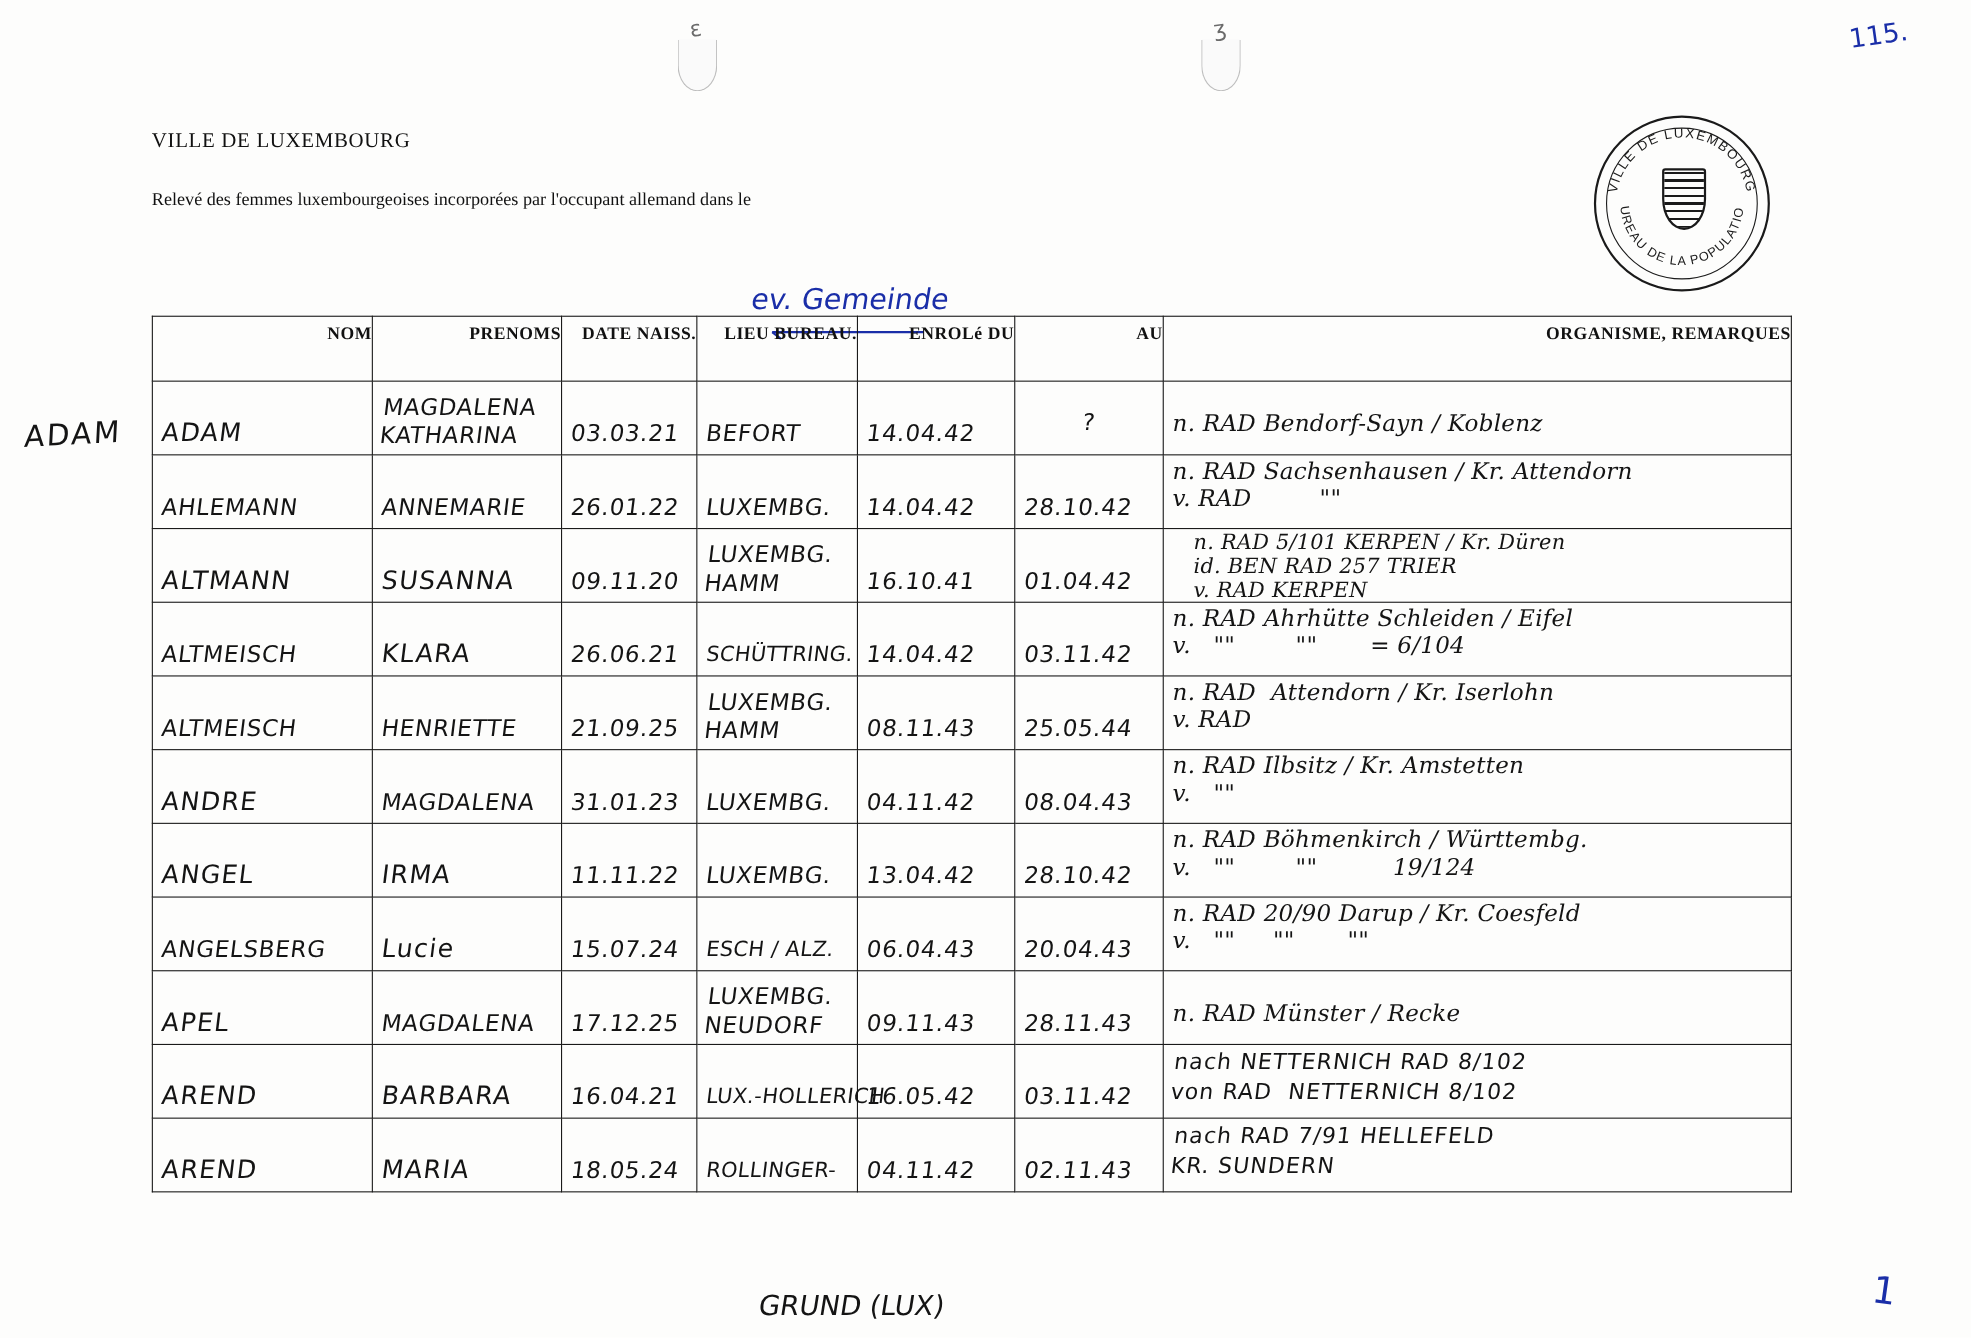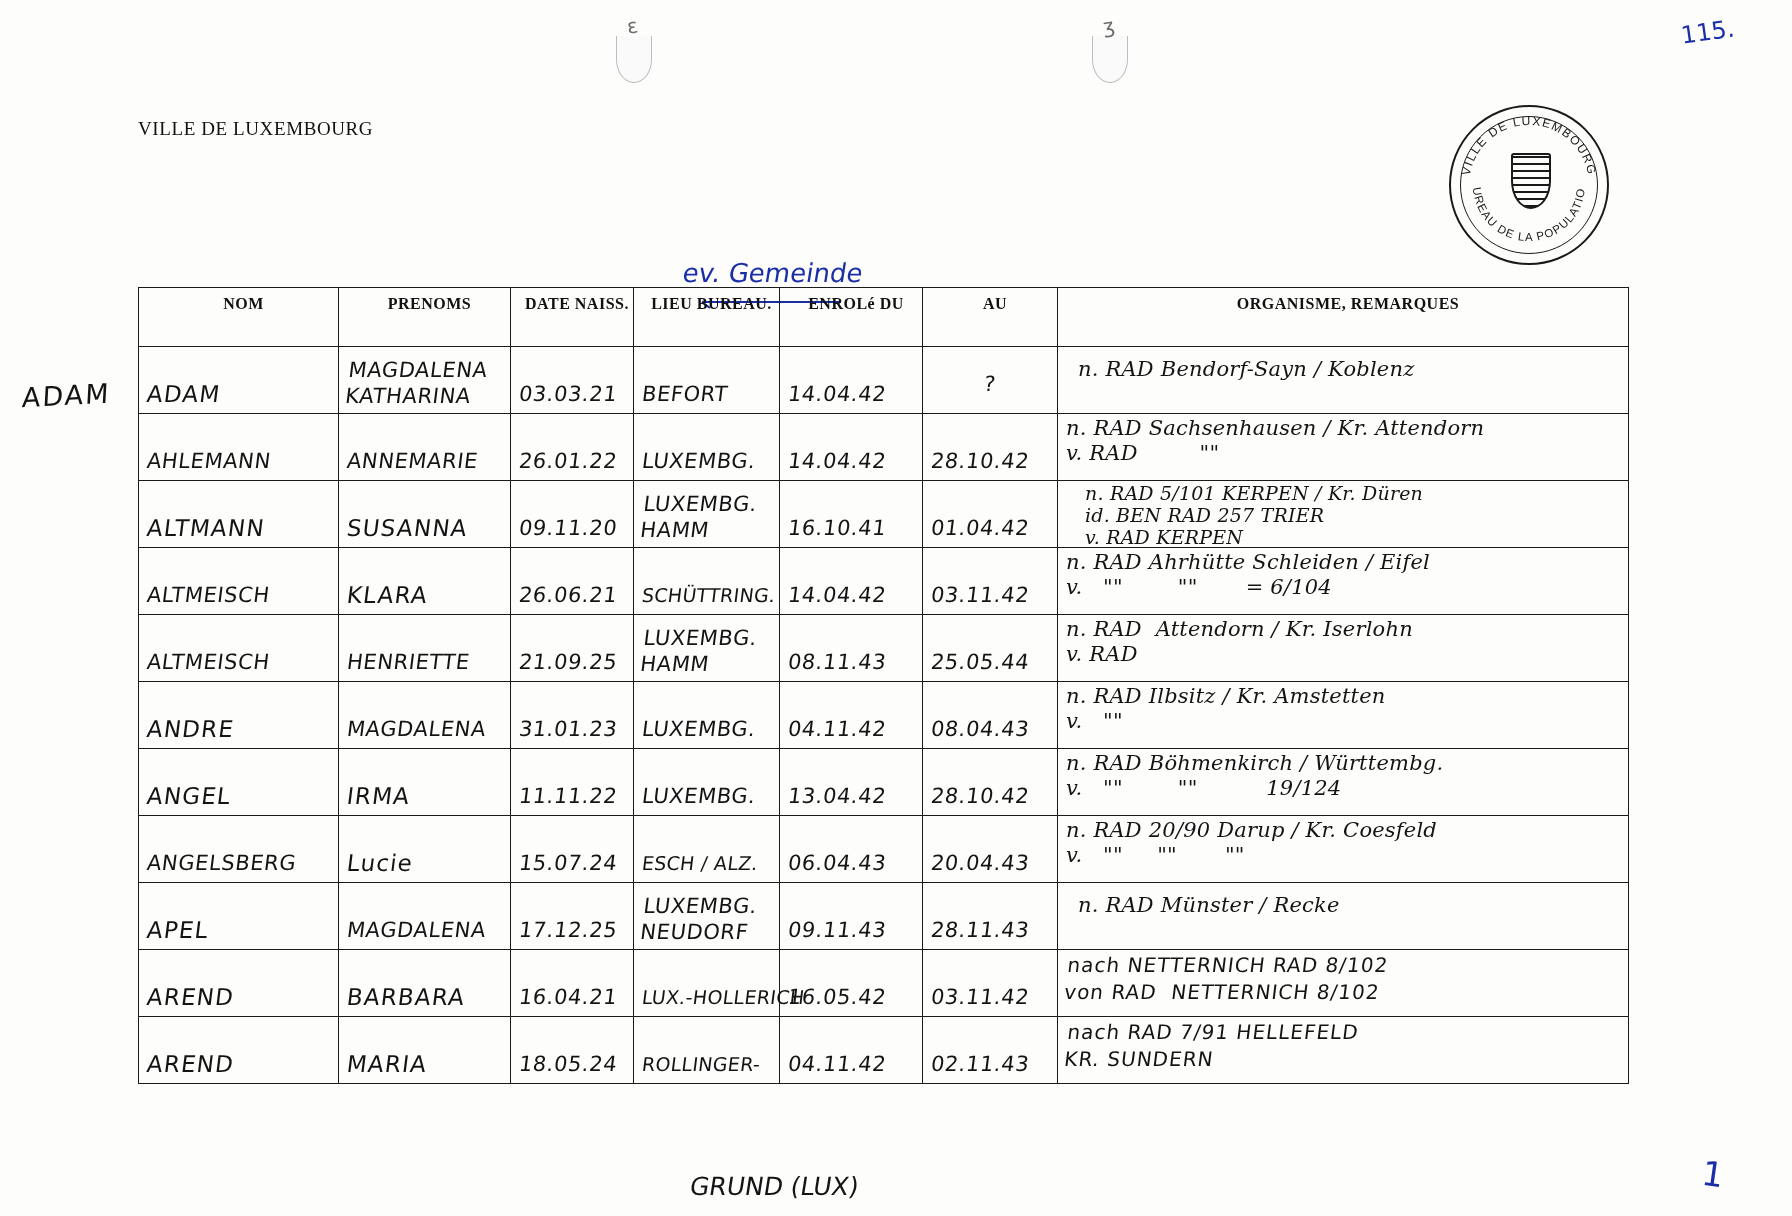--- a/index.html
+++ b/index.html
@@ -176,21 +176,21 @@
     border: 1.4px solid #1a1a1a;
     padding: 0;
     vertical-align: top;
   }
   .tbl thead th {
     height: 52px;
     font-family: "Liberation Serif", serif;
     font-size: 16px;
     font-weight: 700;
     letter-spacing: 0.5px;
-    text-align: center;
+    text-align: right;
     padding: 6px 0 0 10px;
     line-height: 20px;
   }
   .tbl tbody td {
     height: 66px;
     position: relative;
   }
   .cell-hand {
     font-family: "DejaVu Sans", sans-serif;
     font-size: 23px;
@@ -233,39 +233,40 @@
     right: 4px;
     font-family: "DejaVu Serif", serif;
     font-style: italic;
     font-size: 21px;
     color: #141414;
     line-height: 25px;
     white-space: pre;
     letter-spacing: 0.2px;
   }
   .org-lines.three { font-size: 19px; line-height: 22px; top: 1px; margin-left: 19px; }
-  .org-lines.low { top: 10px; margin-left: 12px; }
+  .org-lines.low { top: 26px; }
   .org-lines.upper { font-style: normal; letter-spacing: 1px; font-family: "DejaVu Sans", sans-serif; font-size: 20px; line-height: 27px; transform: skewX(-7deg); }
 </style>
 </head>
 <body>
 
 <div class="page">
 
   <div class="punch" id="punch-left">
     <span class="mk">ɛ</span>
   </div>
   <div class="punch" id="punch-right">
     <span class="mk">ʒ</span>
   </div>
 
   <div id="page-number" class="hand hand-blue">115.</div>
 
   <div class="org-title">VILLE DE LUXEMBOURG</div>
   <div class="subtitle">
+    <div>Relevé des femmes luxembourgeoises incorporées par l'occupant allemand dans le</div>
   </div>
 
   <div class="stamp">
     <div class="ring-outer"></div>
     <div class="ring-inner"></div>
     <div class="shield"></div>
     <svg class="st-text" viewBox="0 0 160 160">
       <defs>
         <path id="arcTop" d="M 20,80 A 60,60 0 0 1 140,80"></path>
         <path id="arcBottom" d="M 24,80 A 56,56 0 0 0 136,80"></path>

